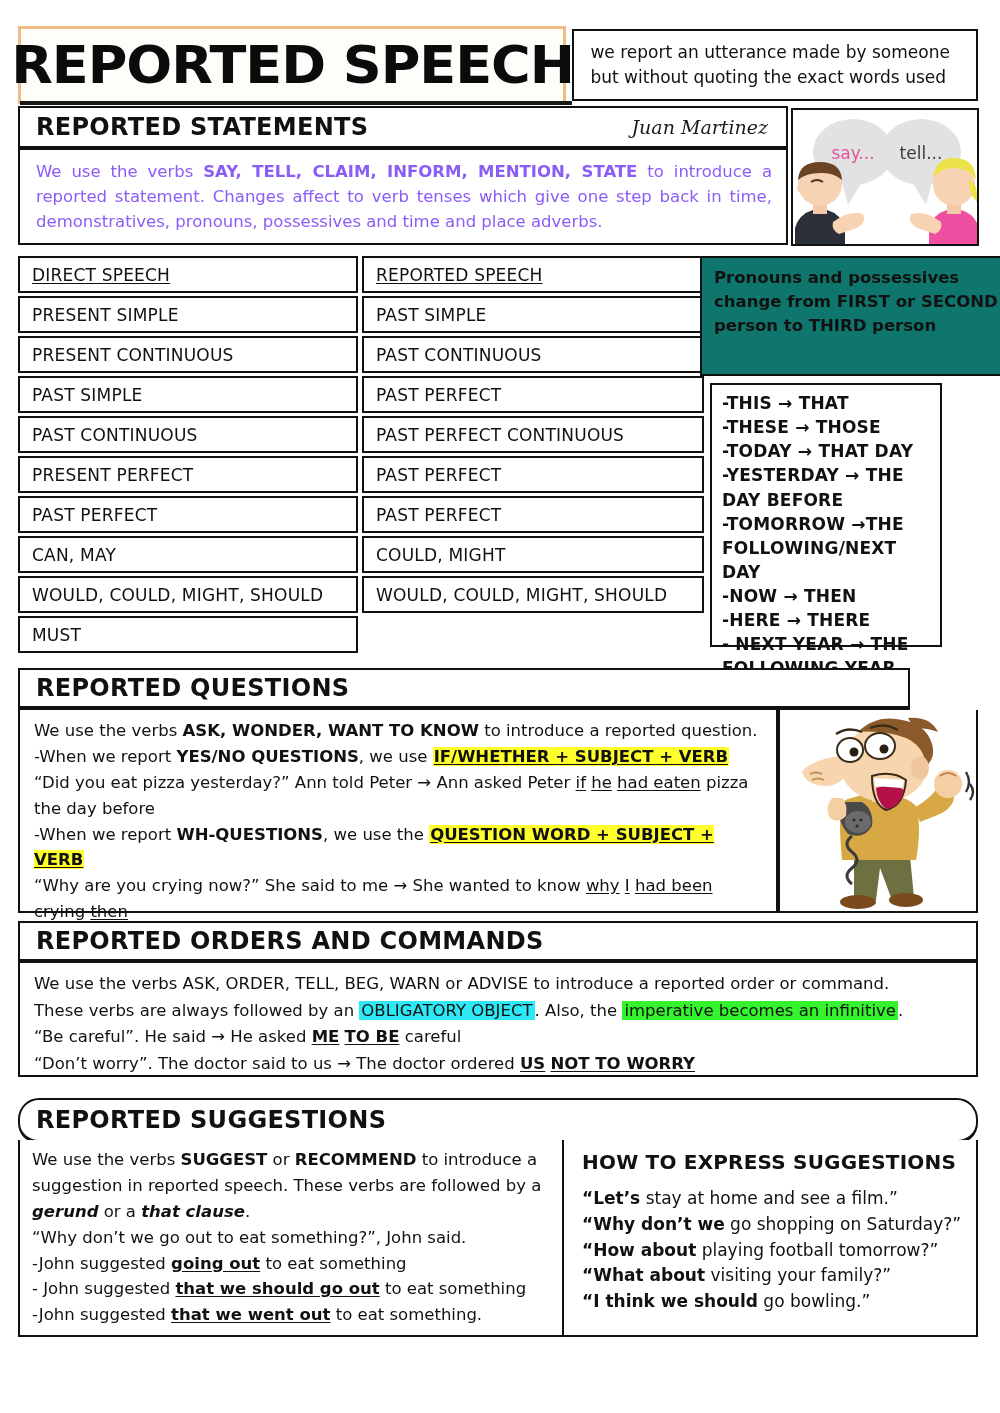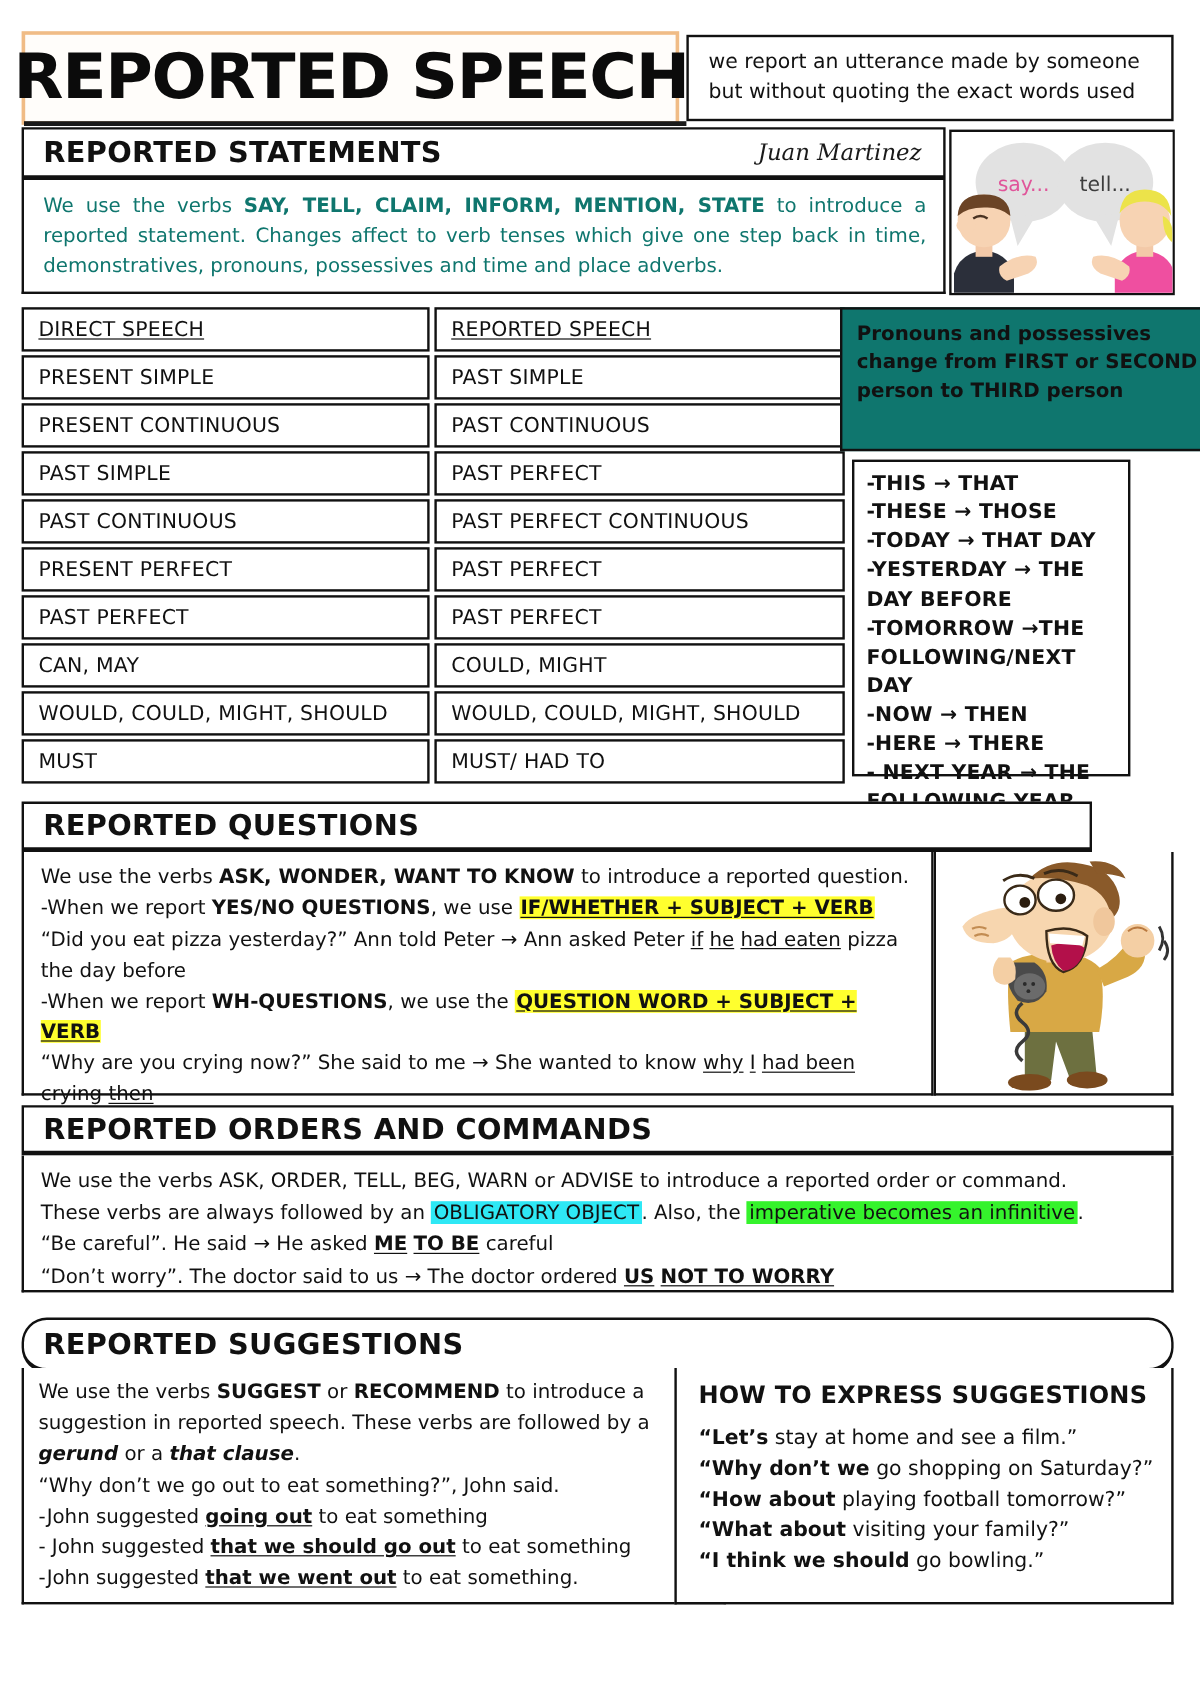--- a/index.html
+++ b/index.html
@@ -53,21 +53,21 @@
     font-style: italic; font-size: 19px; color: #1a1a1a;
   }
 
   
   .stmt-head { position: absolute; left: 18px; top: 106px; width: 770px; height: 44px; }
   .stmt-body {
     position: absolute; left: 18px; top: 150px; width: 770px; height: 95px;
     border: 2.5px solid #111; border-top: none; background: #fff;
     padding: 9px 14px 0 16px;
   }
-  .stmt-body p { font-size: 16.5px; color: #0f766e; line-height: 1.52; text-align: justify; }
+  .stmt-body p { font-size: 16.5px; color: #8b5cf6; line-height: 1.52; text-align: justify; }
 
   .say-tell-img {
     position: absolute; left: 791px; top: 108px; width: 188px; height: 138px;
     border: 2.5px solid #111; background: #fff; overflow: hidden;
   }
 
   
   .tense-table { position: absolute; left: 18px; top: 256px; width: 686px; }
   .trow { display: flex; margin-bottom: 3px; }
   .tcell {
@@ -242,21 +242,20 @@
     <div class="trow">
       <div class="tcell left">CAN, MAY</div>
       <div class="tcell right">COULD, MIGHT</div>
     </div>
     <div class="trow">
       <div class="tcell left">WOULD, COULD, MIGHT, SHOULD</div>
       <div class="tcell right">WOULD, COULD, MIGHT, SHOULD</div>
     </div>
     <div class="trow">
       <div class="tcell left">MUST</div>
-      <div class="tcell right">MUST/ HAD TO</div>
     </div>
   </div>
 
   <div class="pron-box">
     <p>Pronouns and possessives change from FIRST or SECOND person to THIRD person</p>
   </div>
 
   <div class="adv-box">
     <div class="adv-line">-THIS → THAT</div>
     <div class="adv-line">-THESE → THOSE</div>

